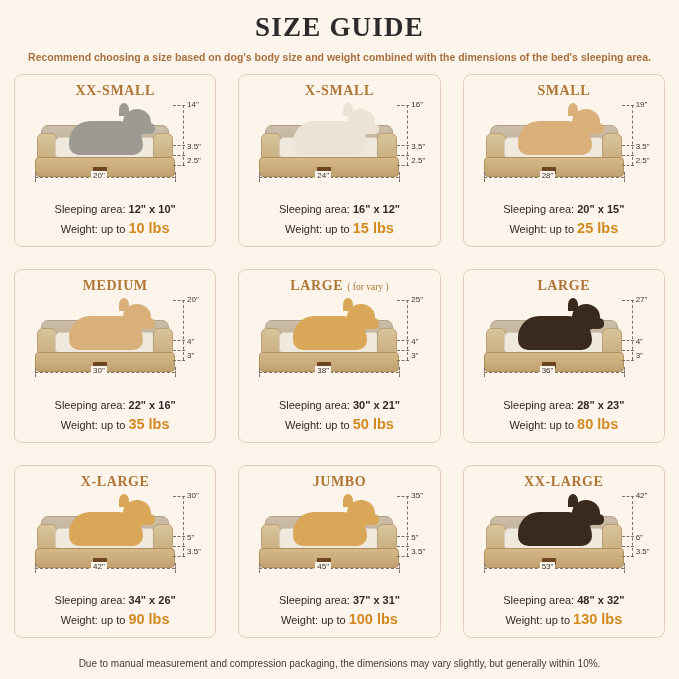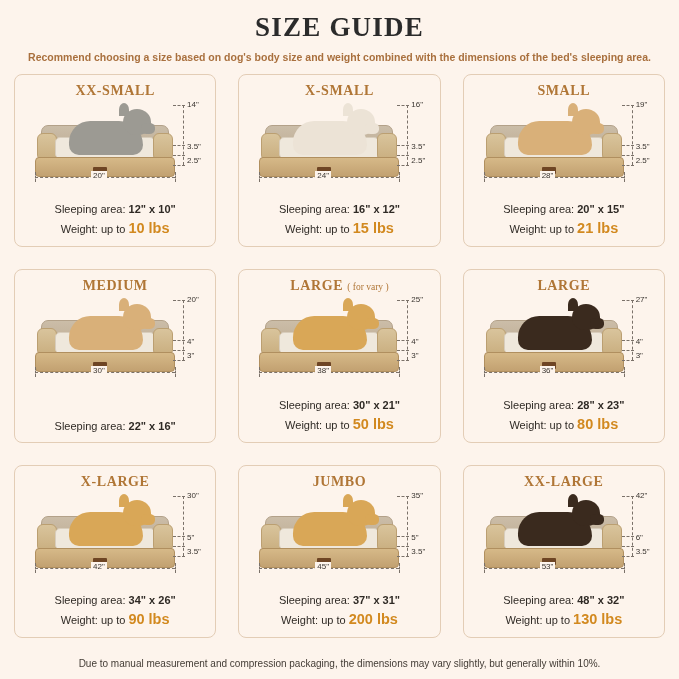--- a/index.html
+++ b/index.html
@@ -359,21 +359,21 @@
       <div class="width-label" style="left:68px; top:70px;">28"</div>
     </div>
     <div class="specs">
       <div class="line">
         <span class="lbl">Sleeping area:</span>
         <span class="val">20" x 15"</span>
       </div>
       <div class="line">
         <span class="lbl">Weight:</span>
         <span class="lbl">up to</span>
-        <span class="big">21 lbs</span>
+        <span class="big">25 lbs</span>
       </div>
     </div>
   </div>
       <div class="card">
     <div class="card-title">
       <span>MEDIUM</span>
       <span class="note"></span>
     </div>
     <div class="illus">
       <div class="bed">
@@ -403,20 +403,25 @@
       <div class="dim-h" style="left:12px; top:76px; width:140px;"></div>
       <div class="dim-v" style="left:12px; top:71px; height:10px;"></div>
       <div class="dim-v" style="left:152px; top:71px; height:10px;"></div>
       <div class="width-label" style="left:68px; top:70px;">30"</div>
     </div>
     <div class="specs">
       <div class="line">
         <span class="lbl">Sleeping area:</span>
         <span class="val">22" x 16"</span>
       </div>
+      <div class="line">
+        <span class="lbl">Weight:</span>
+        <span class="lbl">up to</span>
+        <span class="big">35 lbs</span>
+      </div>
     </div>
   </div>
       <div class="card">
     <div class="card-title">
       <span>LARGE</span>
       <span class="note">( for vary )</span>
     </div>
     <div class="illus">
       <div class="bed">
         <div class="backrest"></div>
@@ -589,21 +594,21 @@
       <div class="width-label" style="left:68px; top:70px;">45"</div>
     </div>
     <div class="specs">
       <div class="line">
         <span class="lbl">Sleeping area:</span>
         <span class="val">37" x 31"</span>
       </div>
       <div class="line">
         <span class="lbl">Weight:</span>
         <span class="lbl">up to</span>
-        <span class="big">200 lbs</span>
+        <span class="big">100 lbs</span>
       </div>
     </div>
   </div>
       <div class="card">
     <div class="card-title">
       <span>XX-LARGE</span>
       <span class="note"></span>
     </div>
     <div class="illus">
       <div class="bed">

